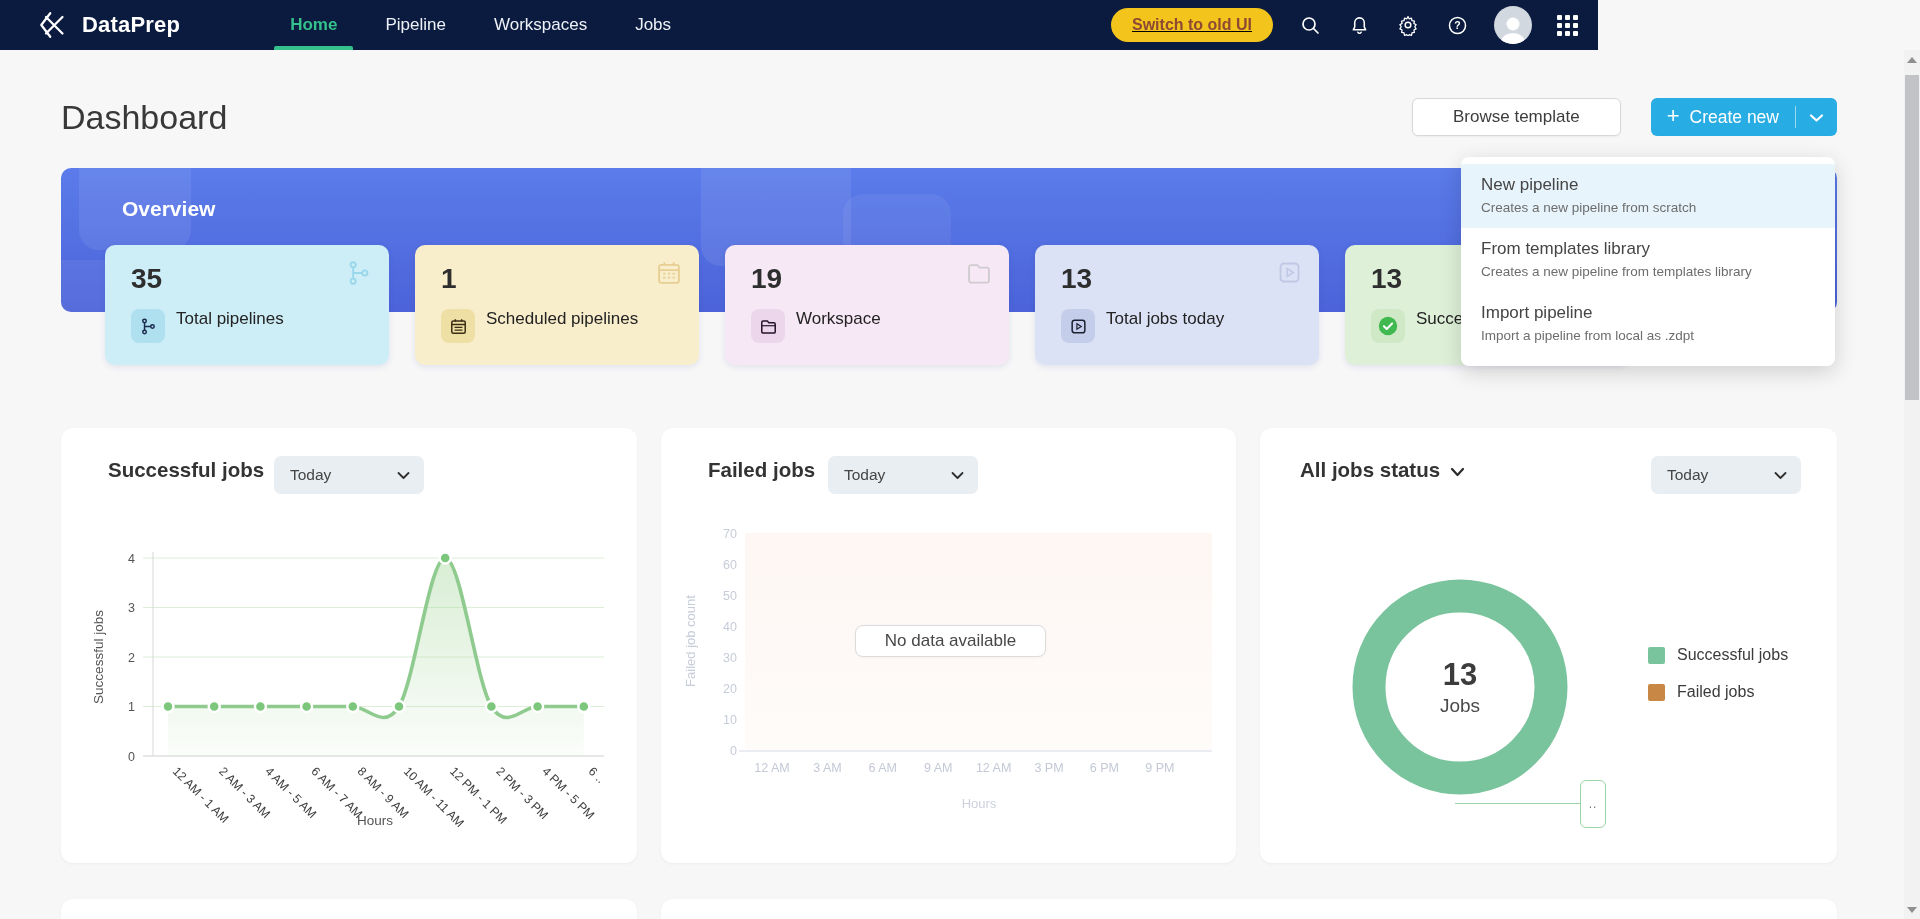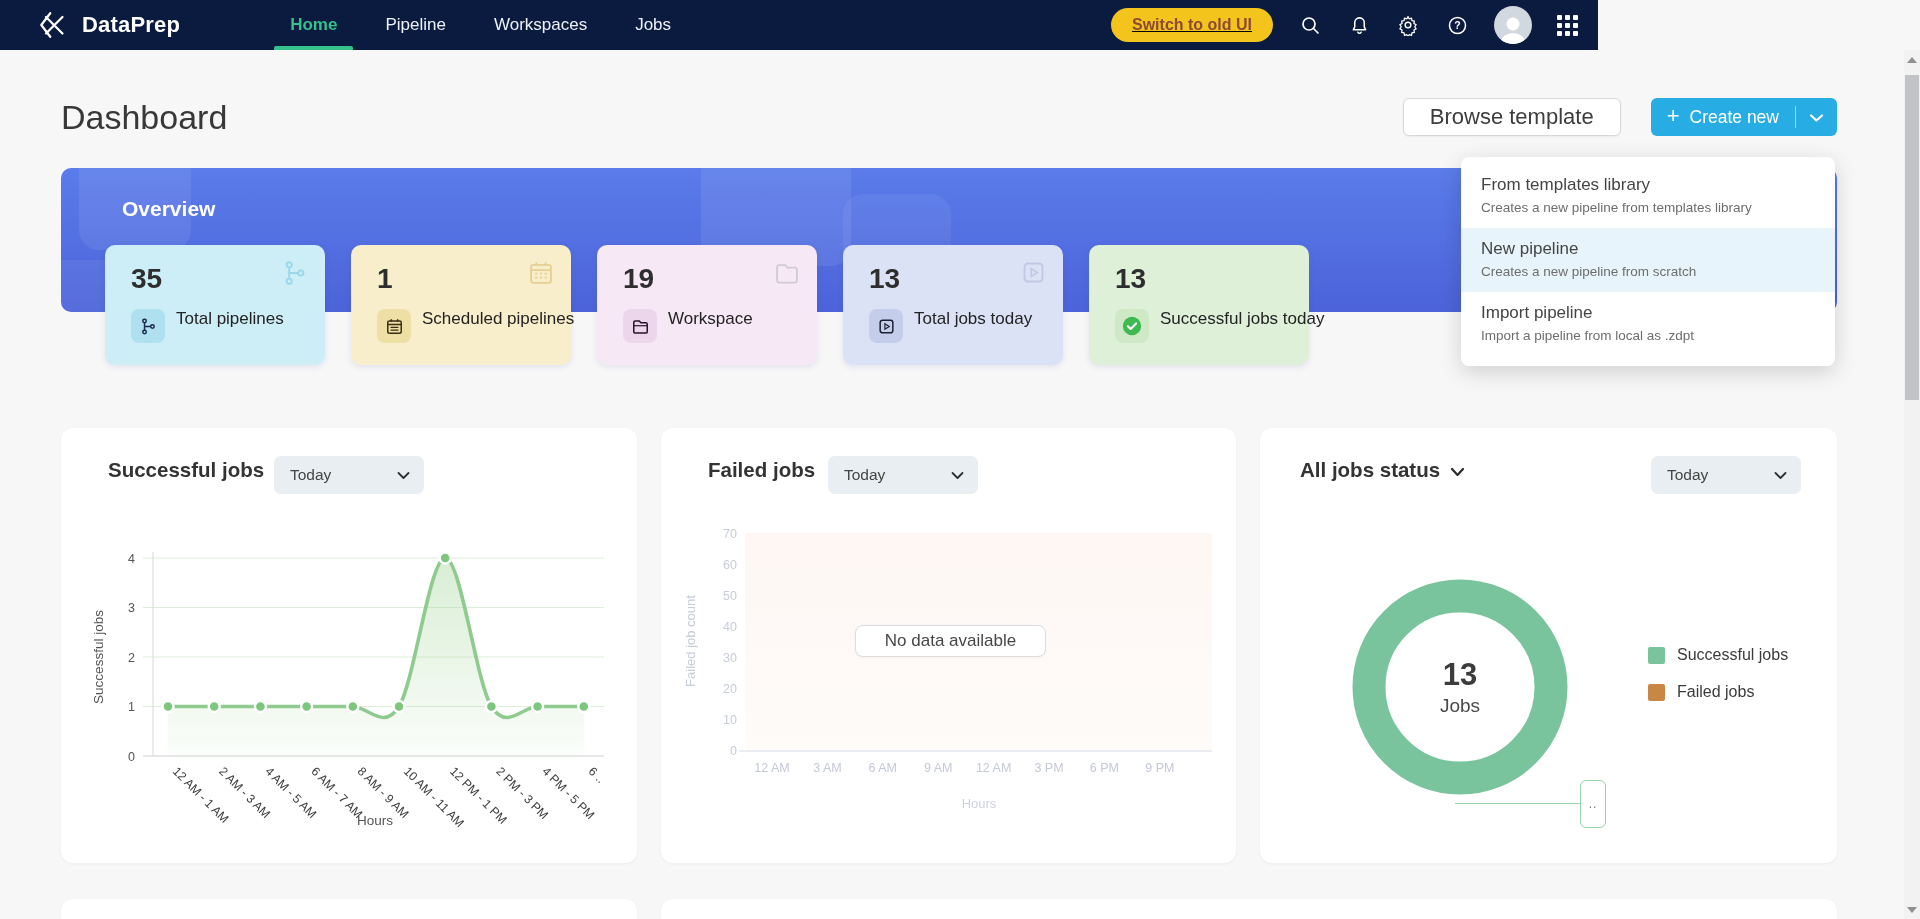--- a/index.html
+++ b/index.html
@@ -27,38 +27,38 @@
   .apps-grid { display:grid; grid-template-columns:repeat(3,5px); grid-gap:3px; cursor:pointer; }
   .apps-grid span { width:5px; height:5px; background:#fff; border-radius:1px; }
 
   
   .main { position:absolute; top:50px; left:0; width:1904px; height:869px; overflow:hidden; }
 
   .page-head { position:absolute; left:61px; top:46px; width:1776px; height:42px;
                display:flex; align-items:center; justify-content:space-between; }
   .page-title { font-size:34px; color:#383838; font-weight:500; }
   .head-actions { display:flex; align-items:center; gap:30px; }
-  .browse-btn { background:#fff; border:1px solid #d8d8d8; border-radius:6px; height:38px; padding:0 26px;
-                font-size:22px; color:#3d3d3d; cursor:pointer; font-family:inherit;
+  .browse-btn { background:#fff; border:1px solid #d8d8d8; border-radius:6px; height:38px; padding:0 40px;
+                font-size:17px; color:#3d3d3d; cursor:pointer; font-family:inherit;
                 box-shadow:0 1px 2px rgba(0,0,0,.05); }
   .create-btn { background:#27ace3; border:none; border-radius:6px; height:38px; display:flex;
                 align-items:center; color:#fff; cursor:pointer; font-family:inherit; padding:0; }
   .create-btn .plus { font-size:22px; font-weight:400; padding:0 10px 2px 16px; }
   .create-btn .lbl { font-size:17.5px; padding-right:16px; }
   .create-btn .divider { width:1px; height:22px; background:rgba(255,255,255,.55); }
   .create-btn .chev { padding:2px 13px 0 13px; display:flex; align-items:center; }
 
   
   .overview { position:absolute; left:61px; top:118px; width:1776px; height:144px; border-radius:10px;
               background:linear-gradient(180deg,#5b7cea 0%,#4c63d9 100%); }
   .blob-layer { position:absolute; inset:0; border-radius:10px; overflow:hidden; }
   .blob { position:absolute; background:rgba(255,255,255,.08); border-radius:20px; }
   .overview-title { position:absolute; left:61px; top:29px; color:#fff; font-size:21px; font-weight:700; }
   .stats-row { position:absolute; left:44px; top:77px; display:flex; gap:26px; }
-  .stat-card { width:220px; height:120px; border-radius:10px; position:relative;
+  .stat-card { width:284px; height:120px; border-radius:10px; position:relative;
                box-shadow:0 2px 6px rgba(30,50,120,.10);padding-left:15px; }
   .stat-card .ghost { position:absolute; top:14px; right:16px; opacity:.8; }
   .stat-value { position:absolute; left:26px; top:18px; font-size:28px; font-weight:700; color:#2e2e2e; }
   .stat-bottom { position:absolute; left:26px; top:64px; display:flex; align-items:flex-start; gap:11px; }
   .stat-badge { width:34px; height:34px; border-radius:8px; display:flex; align-items:center; justify-content:center; }
   .stat-label { font-size:17px; color:#232323; white-space:nowrap; }
   .c-cyan { background:#cdeef7; }   .c-cyan  .stat-badge { background:#aee0f0; }
   .c-yellow { background:#f8eecb; } .c-yellow .stat-badge { background:#eedfa4; }
   .c-pink { background:#f7e8f6; }   .c-pink  .stat-badge { background:#ecd6ec; }
   .c-peri { background:#dbe2f5; }   .c-peri  .stat-badge { background:#c4cde9; }
@@ -443,27 +443,27 @@
       <div class="callout-line"></div>
       <div class="callout-box">..</div>
     </div>
   </div>
 
   <div class="stub stub-left"></div>
   <div class="stub stub-right"></div>
 </div>
 
 <div class="create-menu">
+  <div class="menu-item hl">
+    <div class="t">New pipeline</div>
+    <div class="s">Creates a new pipeline from scratch</div>
+  </div>
   <div class="menu-item">
     <div class="t">From templates library</div>
     <div class="s">Creates a new pipeline from templates library</div>
-  </div>
-  <div class="menu-item hl">
-    <div class="t">New pipeline</div>
-    <div class="s">Creates a new pipeline from scratch</div>
   </div>
   <div class="menu-item">
     <div class="t">Import pipeline</div>
     <div class="s">Import a pipeline from local as .zdpt</div>
   </div>
 </div>
 
 <div class="scrollbar">
   <div class="arrow-up"></div>
   <div class="scroll-thumb"></div>

